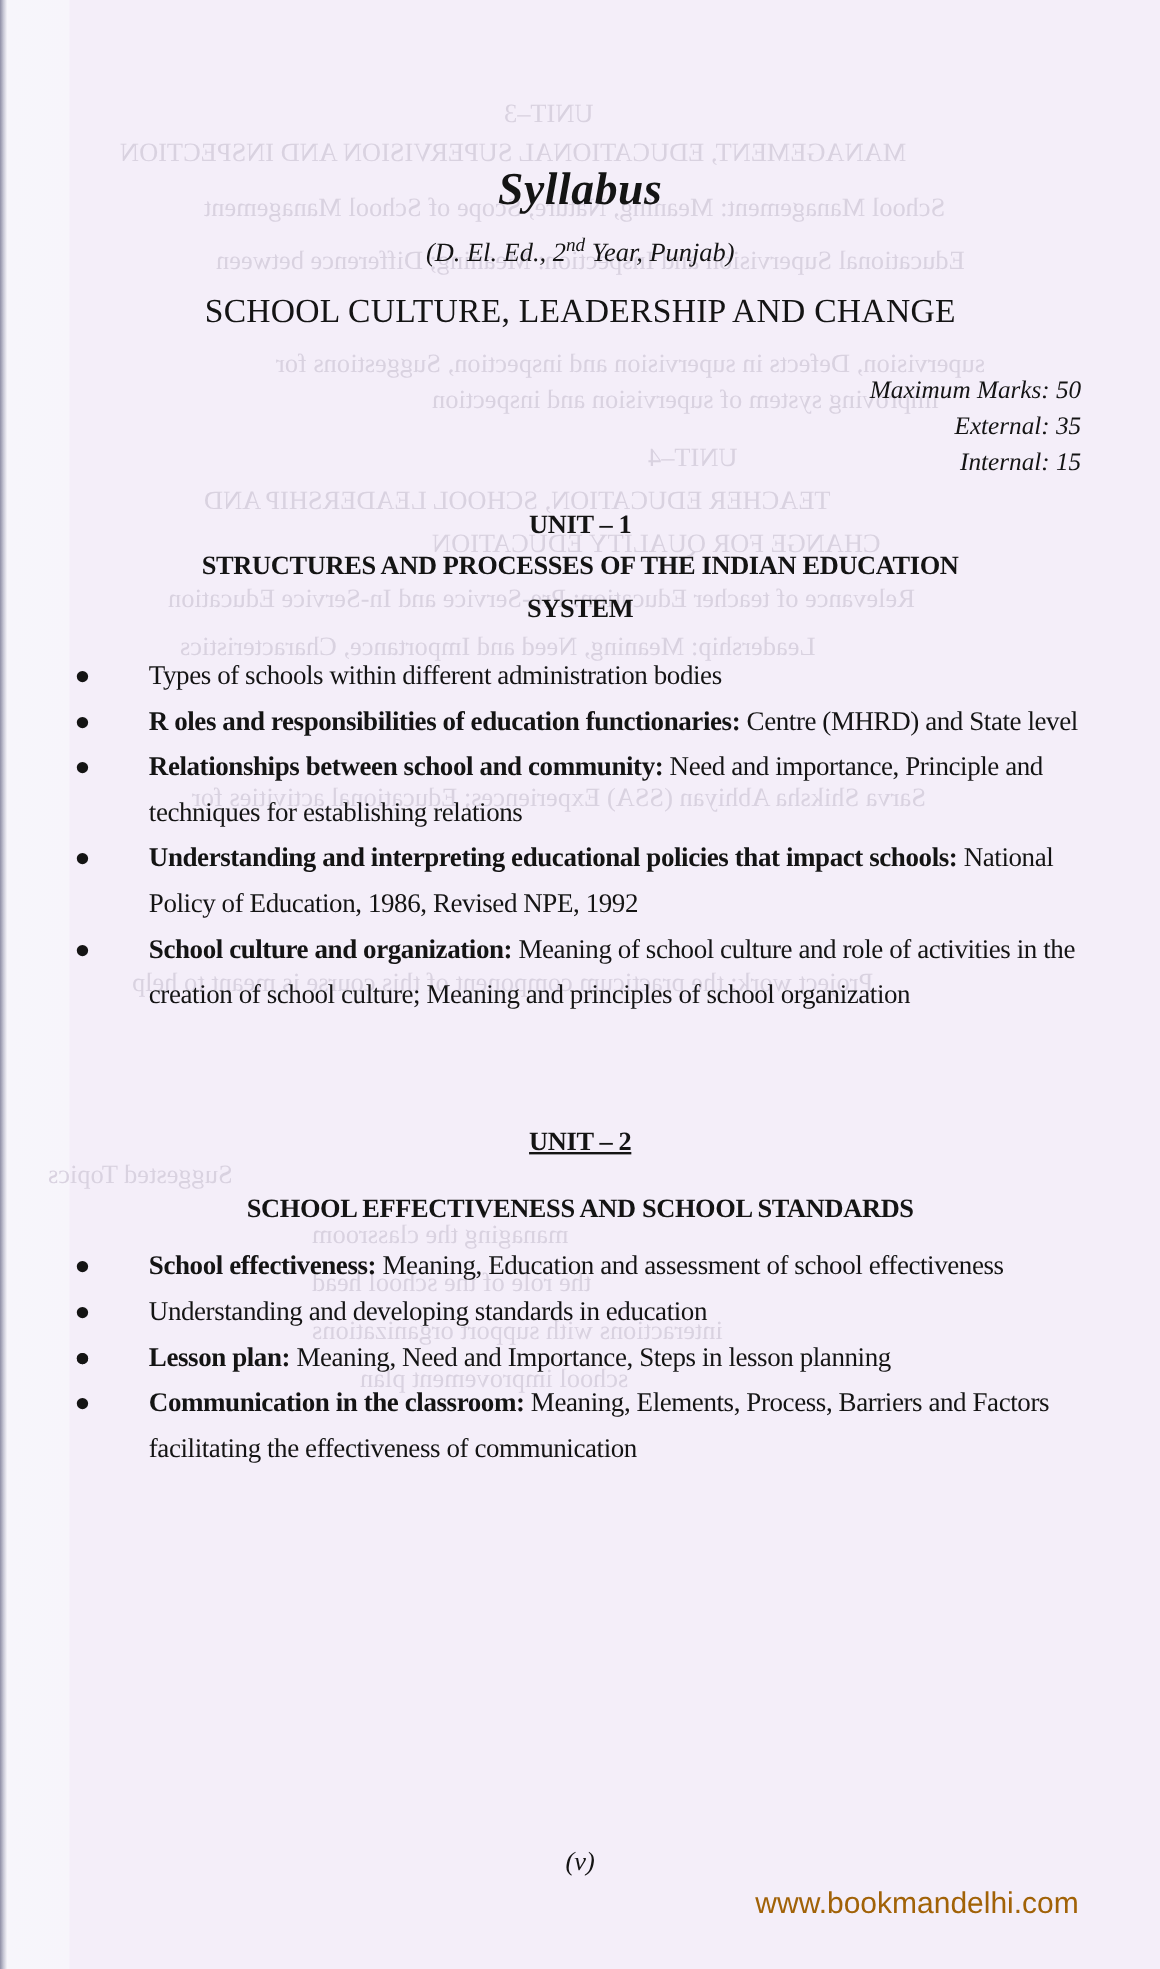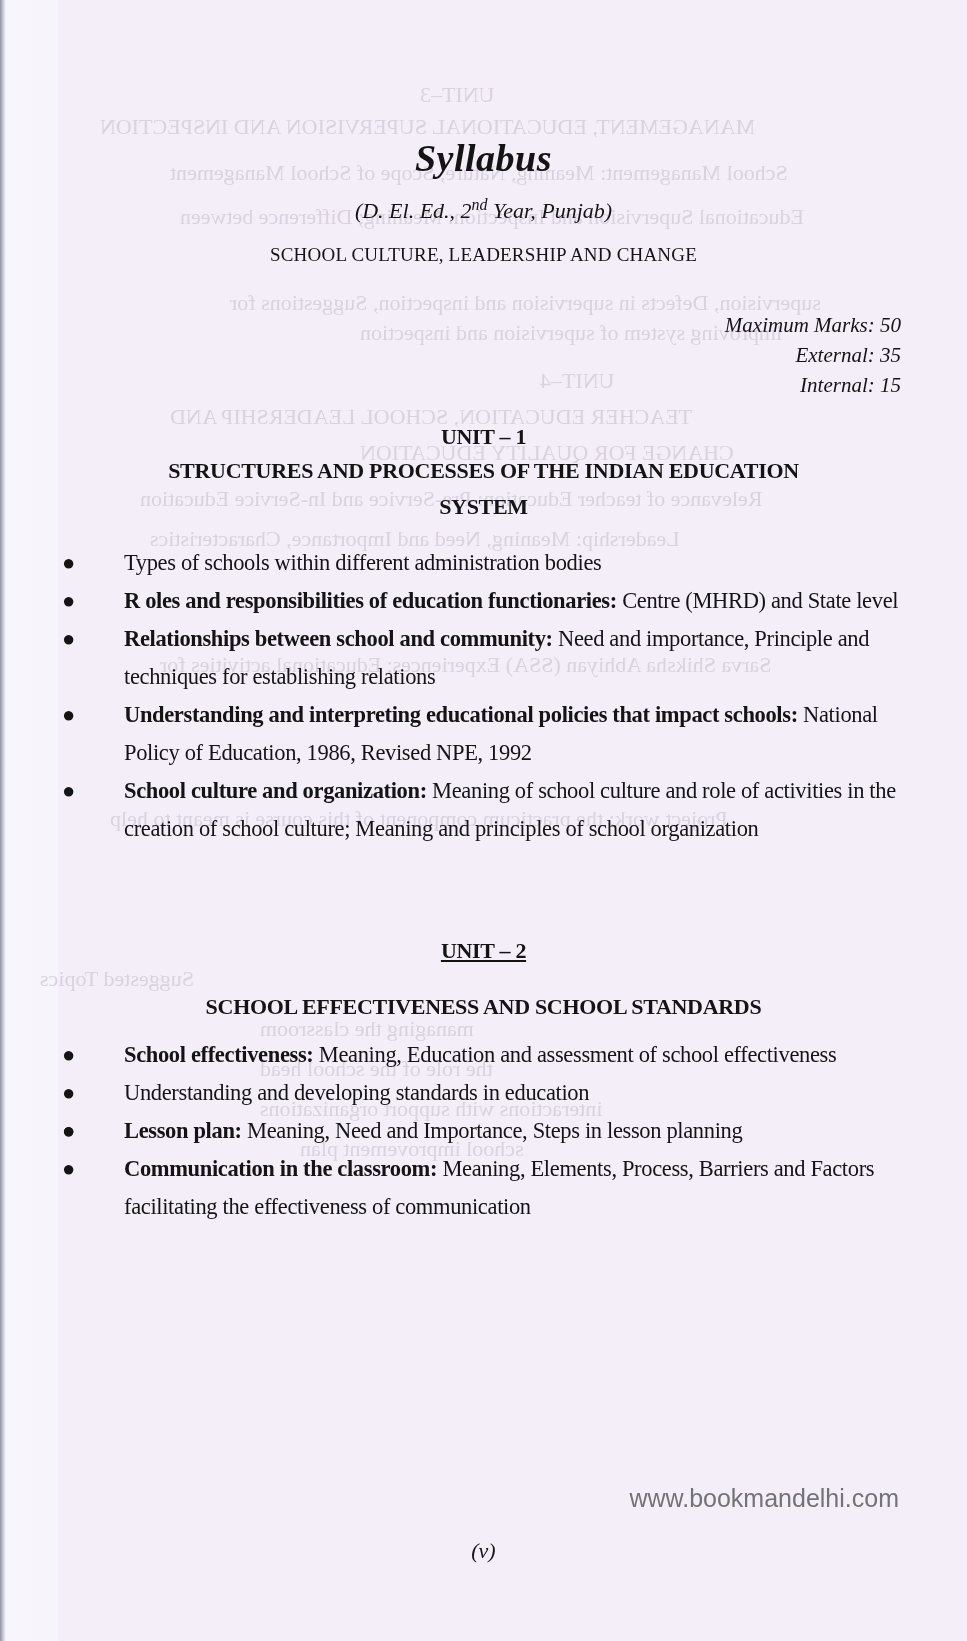--- a/index.html
+++ b/index.html
@@ -48,21 +48,21 @@
     .subtitle {
       left: 0; width: 967px; top: 196px;
       text-align: center;
       font-size: 22px;
       font-style: italic;
     }
     .subtitle sup { font-size: 16px; }
     .course-title {
       left: 0; width: 967px; top: 244px;
       text-align: center;
-      font-size: 19px;
+      font-size: 28px;
       letter-spacing: 0.2px;
     }
     .marks {
       right: 66px; top: 310px;
       text-align: right;
       font-size: 21px;
       font-style: italic;
       line-height: 30px;
       margin-left: 19px;
     }
@@ -95,24 +95,24 @@
       font-size: 22px;
     }
     .list b { font-weight: bold; }
     .page-num {
       left: 0; width: 967px; top: 1538px;
       text-align: center;
       font-size: 22px;
       font-style: italic;
     }
     .watermark {
-      right: 68px; top: 1484px;
+      right: 68px; top: 1572px;
       font-family: "Liberation Sans", sans-serif;
       font-size: 25px;
-      color: #737373;
+      color: #a16207;
     }
   </style>
 </head>
 <body>
 
 <div class="left-margin"></div>
 <div class="page"></div>
 
 <div>
   <div class="bleed" style="left:420px;top:82px;">UNIT–3</div>

